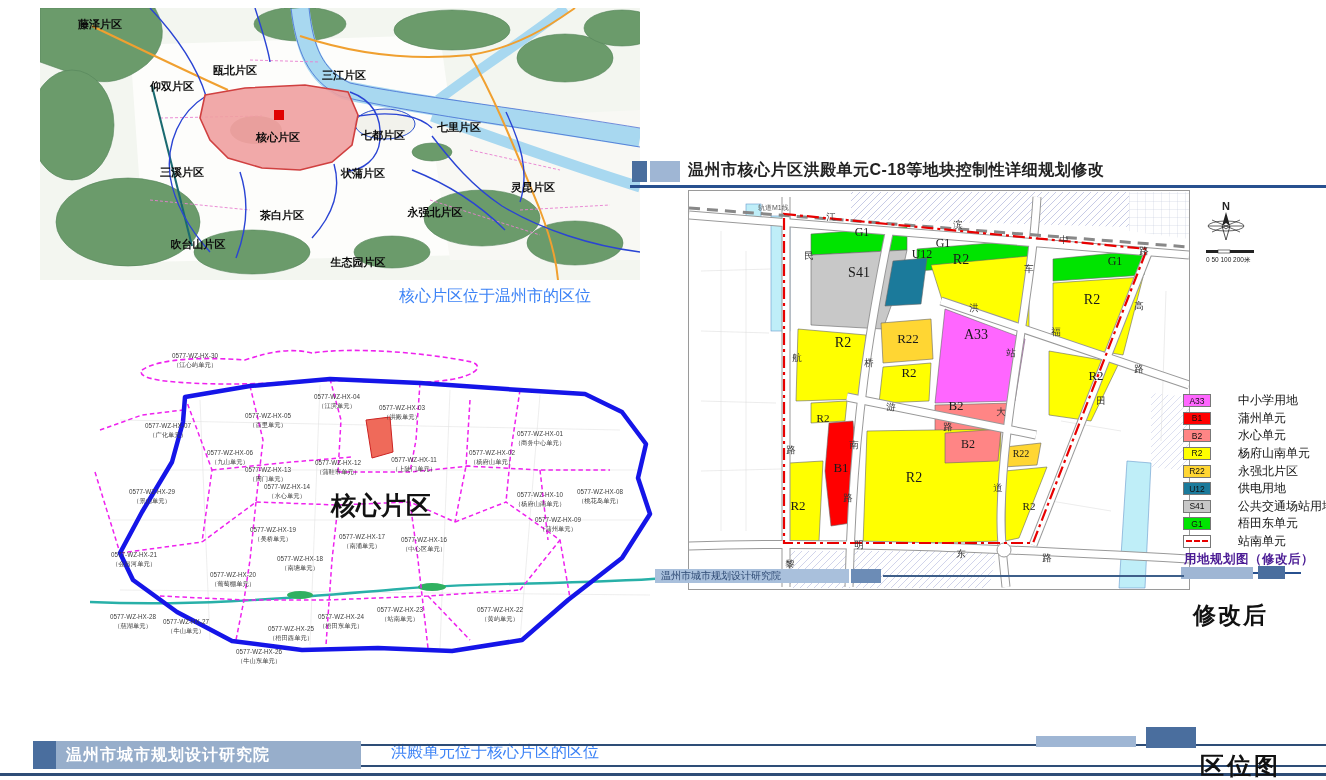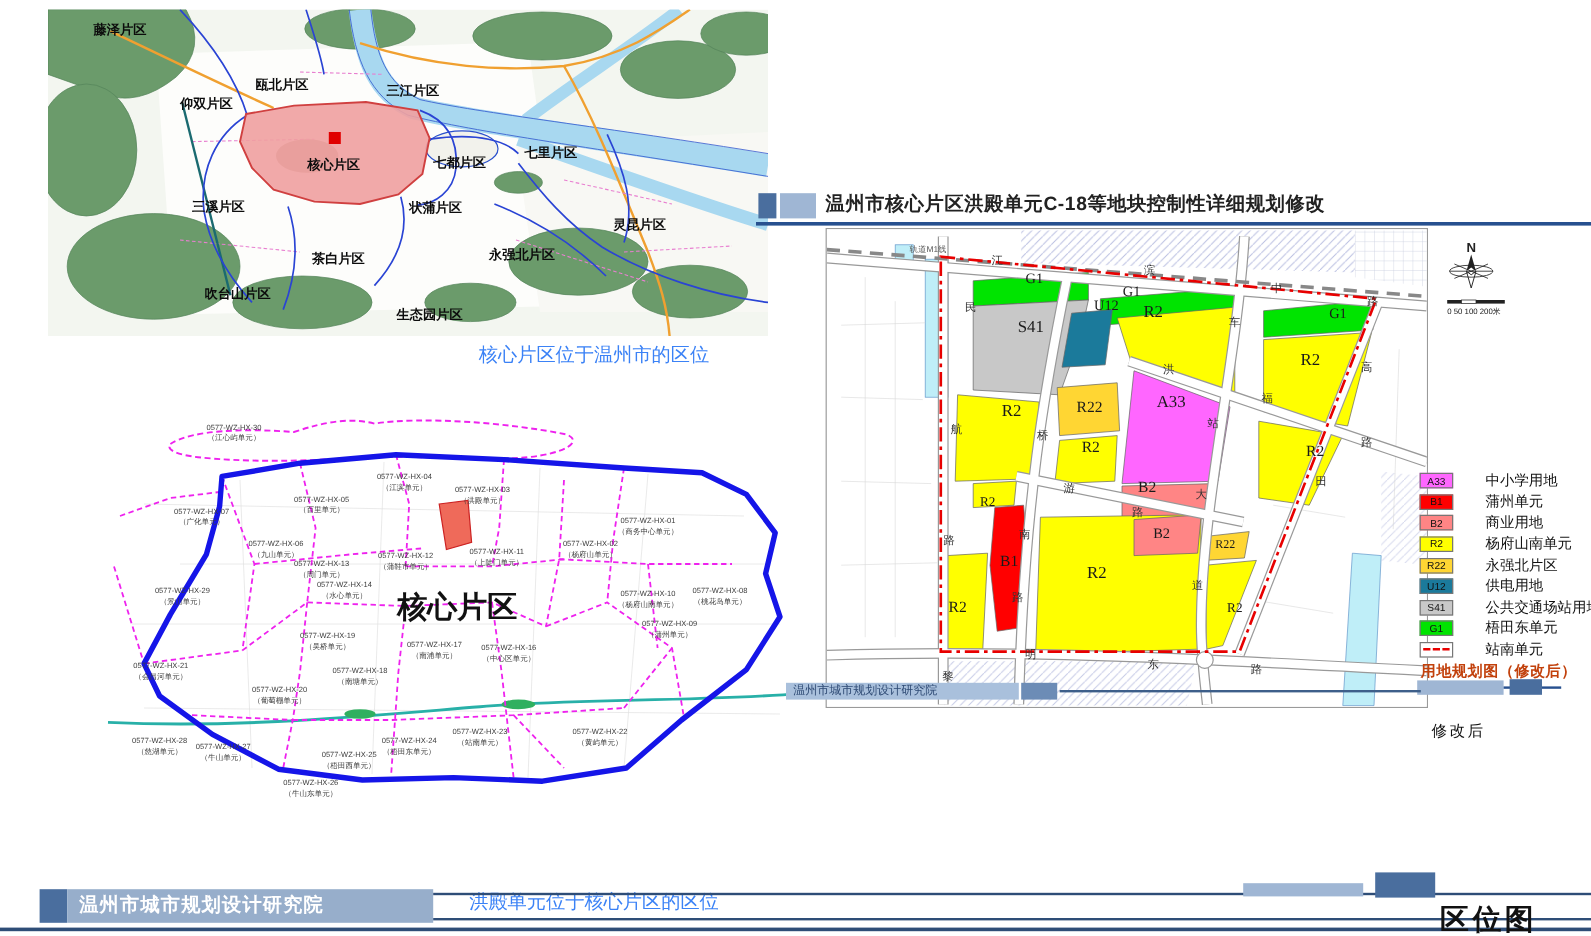--- a/index.html
+++ b/index.html
@@ -19,25 +19,25 @@
   #cap-region{left:320px;top:286px;width:350px;}
   #cap-unit{left:350px;top:742px;width:290px;}
   
   #legend{left:1183px;top:392px;width:142px;}
   .lg-row{display:flex;align-items:center;height:17.6px;}
   .lg-chip{width:26px;height:11px;border:1px solid #777;display:flex;align-items:center;justify-content:center;
            font-size:8.5px;color:#111;flex:0 0 26px;line-height:1;}
   .lg-chip.dash{background:#fff;position:relative;}
   .lg-chip.dash::after{content:"";position:absolute;left:2px;right:2px;top:4px;border-top:2px dashed #E80000;}
   .lg-label{font-size:12px;color:#111;margin-left:27px;white-space:nowrap;}
-  #lg-caption{left:1184px;top:551px;font-size:12.5px;font-weight:bold;color:#c2410c;letter-spacing:.5px;}
+  #lg-caption{left:1184px;top:551px;font-size:12.5px;font-weight:bold;color:#4c1d95;letter-spacing:.5px;}
   #lg-bar-light{left:1181px;top:567px;width:72px;height:12px;background:#9FB6D4;}
   #lg-bar-line{left:1253px;top:572px;width:48px;height:2px;background:#27508F;}
   #lg-bar-dark{left:1258px;top:566px;width:27px;height:13px;background:#4A6E9E;}
-  #after-label{left:1193px;top:600px;font-size:13px;font-weight:normal;color:#111;letter-spacing:2px;}
+  #after-label{left:1193px;top:600px;font-size:23px;font-weight:bold;color:#111;letter-spacing:2px;}
   
   #zm-footbar{left:655px;top:569px;width:194px;height:14px;background:#A9C0DC;
               font-size:10px;color:#2e4a74;line-height:14px;padding-left:6px;box-sizing:border-box;}
   #zm-footsq{left:851px;top:569px;width:30px;height:14px;background:#6C8CB6;}
   #zm-footline{left:883px;top:575px;width:301px;height:2px;background:#3E5F8A;}
   
   #pf-sq{left:33px;top:741px;width:23px;height:28px;background:#4A6E9E;}
   #pf-bar{left:56px;top:741px;width:305px;height:28px;background:#97AECB;color:#fff;
           font-size:16px;font-weight:bold;line-height:28px;padding-left:10px;box-sizing:border-box;letter-spacing:1px;}
   #pf-line1{left:361px;top:744px;width:965px;height:2px;background:#2E4D77;}
@@ -409,21 +409,21 @@
     <div class="lg-row">
       <div class="lg-chip" style="background: rgb(255, 102, 255);">A33</div>
       <span class="lg-label">中小学用地</span>
     </div>
     <div class="lg-row">
       <div class="lg-chip" style="background: rgb(255, 0, 0);">B1</div>
       <span class="lg-label">蒲州单元</span>
     </div>
     <div class="lg-row">
       <div class="lg-chip" style="background: rgb(255, 133, 133);">B2</div>
-      <span class="lg-label">商业用地</span>
+      <span class="lg-label">水心单元</span>
     </div>
     <div class="lg-row">
       <div class="lg-chip" style="background: rgb(255, 255, 0);">R2</div>
       <span class="lg-label">杨府山南单元</span>
     </div>
     <div class="lg-row">
       <div class="lg-chip" style="background: rgb(255, 214, 51);">R22</div>
       <span class="lg-label">永强北片区</span>
     </div>
     <div class="lg-row">

